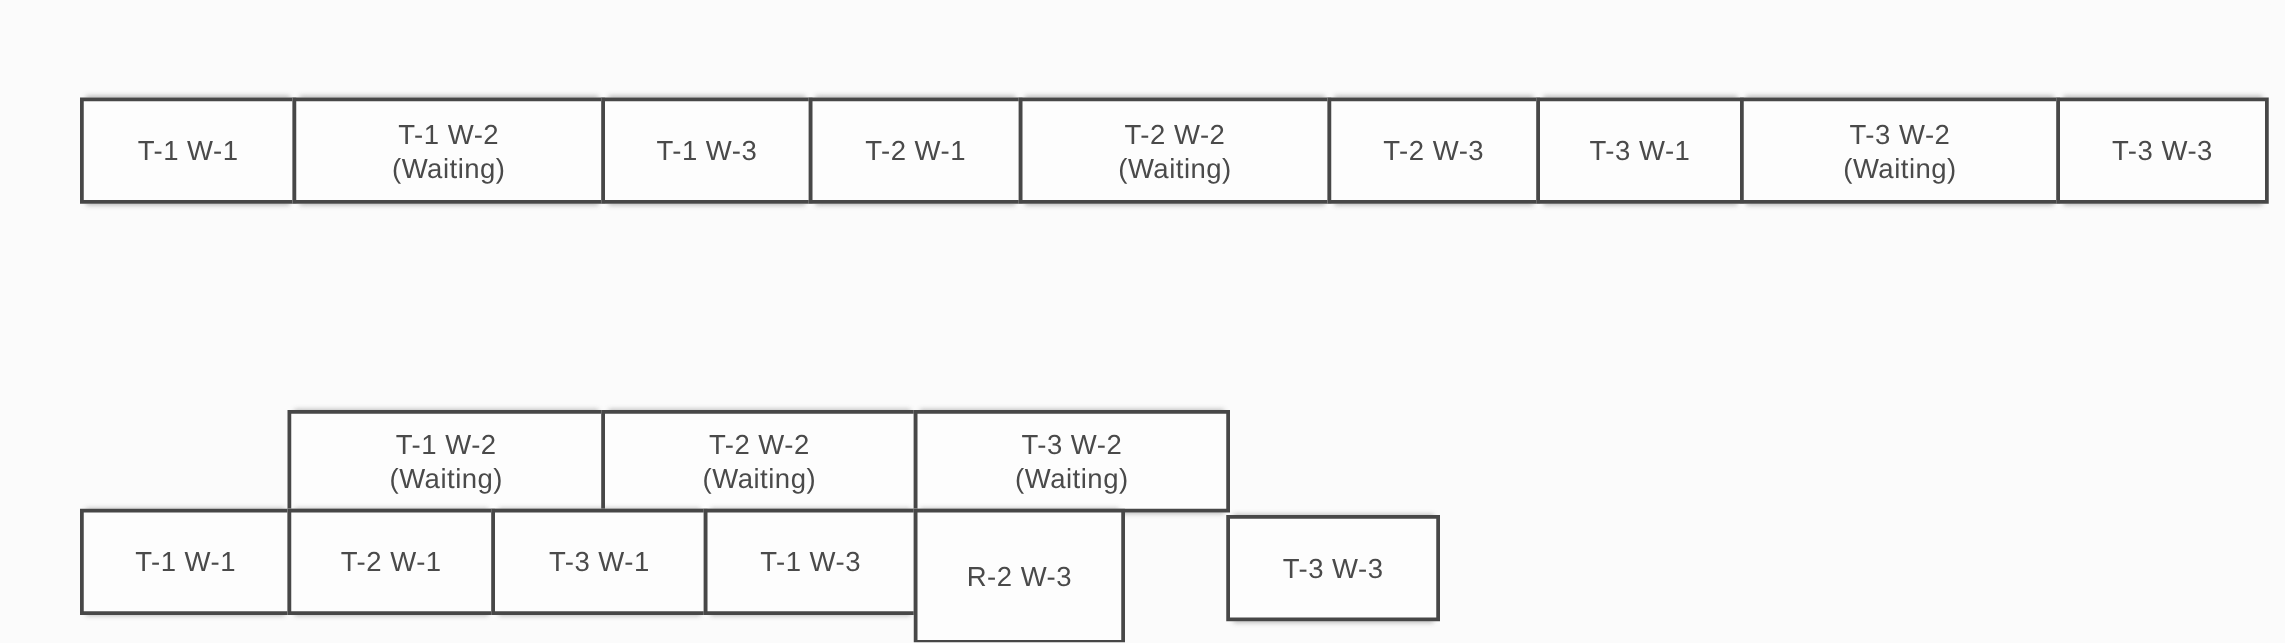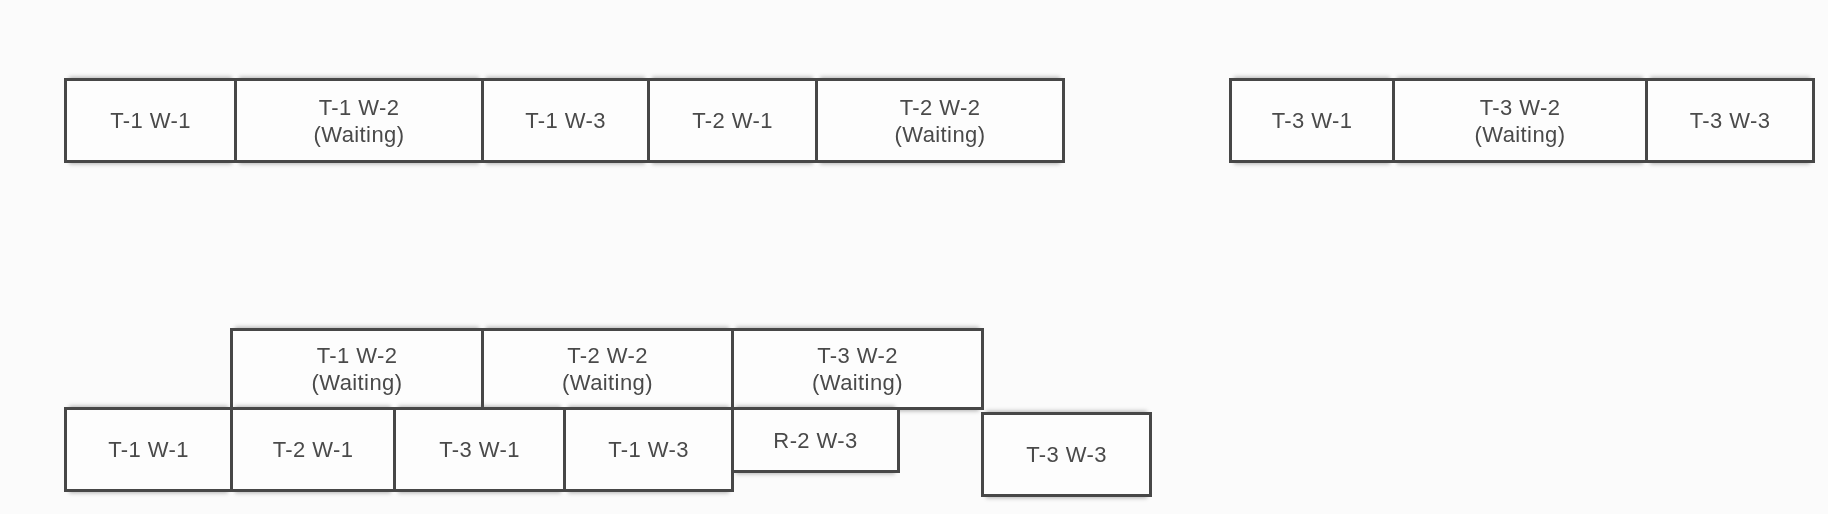--- a/index.html
+++ b/index.html
@@ -53,20 +53,23 @@
       <div class="block" style="left: 481px; top: 78px; width: 169px; height: 85px;">
         <span class="label">T-1 W-3</span>
       </div>
       <div class="block" style="left: 647px; top: 78px; width: 171px; height: 85px;">
         <span class="label">T-2 W-1</span>
       </div>
       <div class="block" style="left: 815px; top: 78px; width: 250px; height: 85px;">
         <span class="label">T-2 W-2</span>
         <span class="sublabel">(Waiting)</span>
       </div>
+      <div class="block" style="left: 1062px; top: 78px; width: 170px; height: 85px;">
+        <span class="label">T-2 W-3</span>
+      </div>
       <div class="block" style="left: 1229px; top: 78px; width: 166px; height: 85px;">
         <span class="label">T-3 W-1</span>
       </div>
       <div class="block" style="left: 1392px; top: 78px; width: 256px; height: 85px;">
         <span class="label">T-3 W-2</span>
         <span class="sublabel">(Waiting)</span>
       </div>
       <div class="block" style="left: 1645px; top: 78px; width: 170px; height: 85px;">
         <span class="label">T-3 W-3</span>
       </div>
@@ -89,20 +92,20 @@
       </div>
       <div class="block" style="left: 230px; top: 407px; width: 166px; height: 85px;">
         <span class="label">T-2 W-1</span>
       </div>
       <div class="block" style="left: 393px; top: 407px; width: 173px; height: 85px;">
         <span class="label">T-3 W-1</span>
       </div>
       <div class="block" style="left: 563px; top: 407px; width: 171px; height: 85px;">
         <span class="label">T-1 W-3</span>
       </div>
-      <div class="block" style="left: 731px; top: 407px; width: 169px; height: 66px;">
+      <div class="block" style="left: 731px; top: 407px; width: 169px; height: 108px;">
         <span class="label">R-2 W-3</span>
       </div>
       <div class="block" style="left: 981px; top: 412px; width: 171px; height: 85px;">
         <span class="label">T-3 W-3</span>
       </div>
     </div>
 </div>
 
 </body></html>

